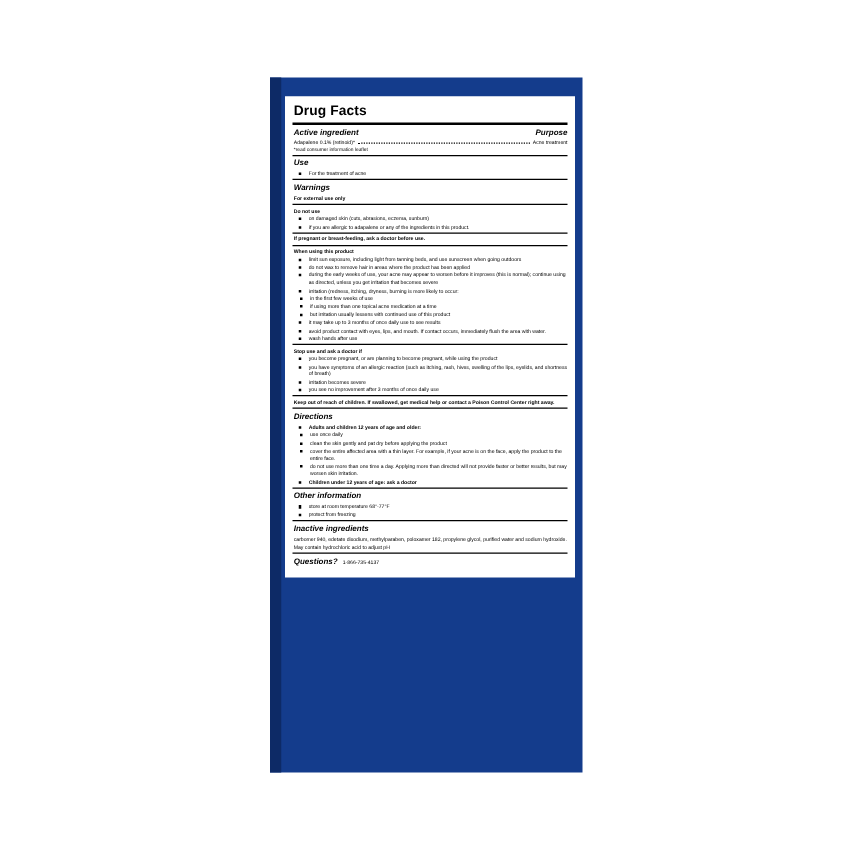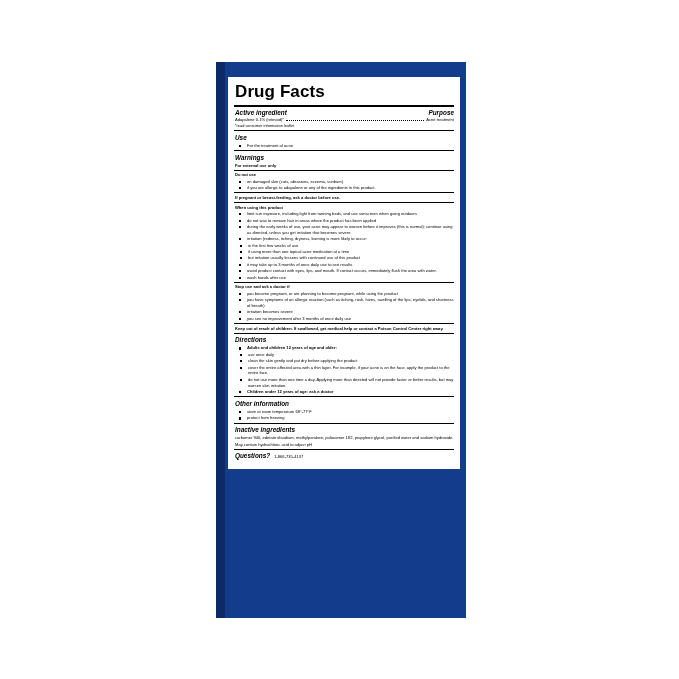--- a/index.html
+++ b/index.html
@@ -43,21 +43,21 @@
     top: 77px;
     width: 232px;
     background: #ffffff;
     box-sizing: border-box;
     padding: 5px 6px 6px 6px;
     color: #000000;
     font-size: 4.1px;
     line-height: 1.42;
   }
   .title {
-    font-size: 17px;
+    font-size: 11px;
     font-weight: bold;
     letter-spacing: 0.1px;
     line-height: 1.1;
     margin: 1px 0 3px 1px;
   }
   .rule-thick {
     border-top: 2.6px solid #000;
     margin: 1.5px 0 1.5px 0;
   }
   .rule-med {

